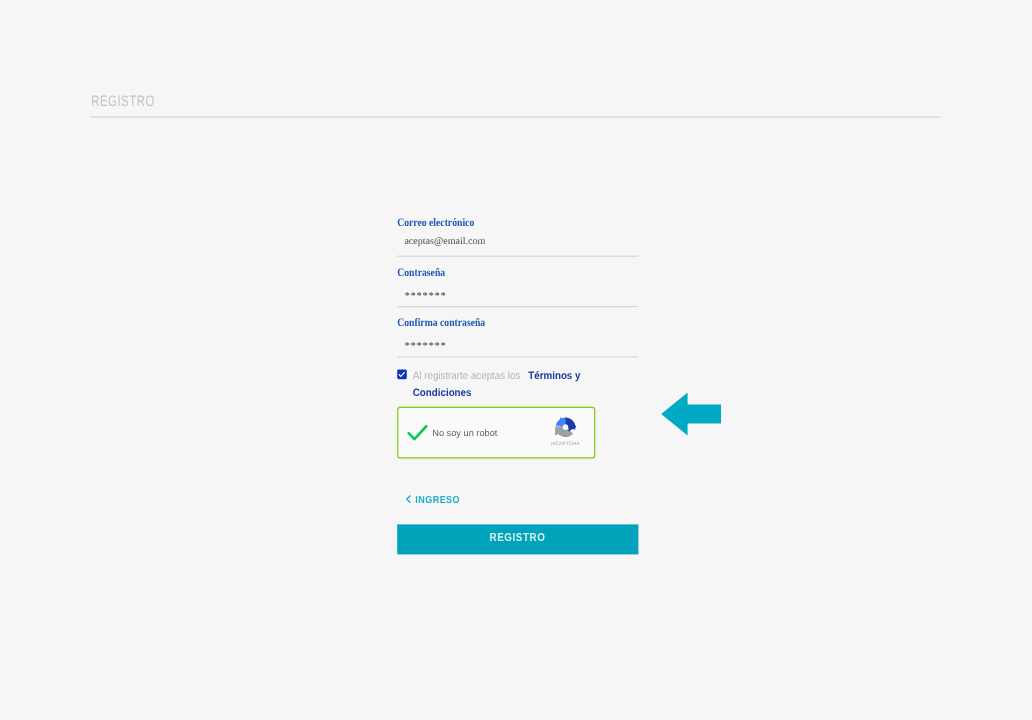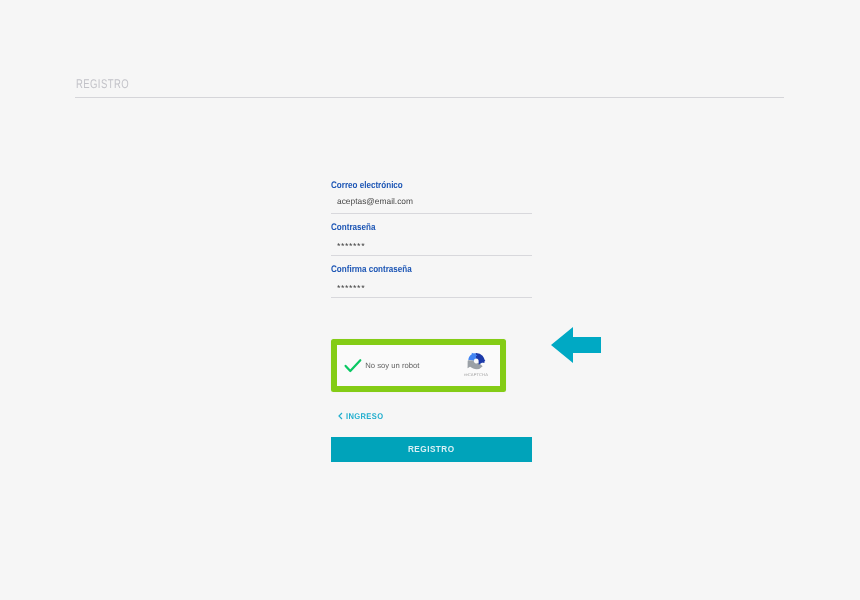--- a/index.html
+++ b/index.html
@@ -11,42 +11,42 @@
 
   
   .page-title{position:absolute;left:76px;top:77px;font-size:12.6px;
     letter-spacing:.55px;color:#c2c2c8;font-weight:400;line-height:14px;
     transform:scaleX(.755);transform-origin:0 0;}
   .title-rule{position:absolute;left:75px;top:97px;width:709px;height:1px;
     background:#d5d5d9;}
 
   
   .form{position:absolute;left:331px;top:180px;width:200px;}
-  .field{position:relative;width:200px;height:42px;}
+  .field{position:relative;width:200px;height:42px;font-family:Liberation Serif, serif;}
   .field-label{position:absolute;left:0;top:1px;font-size:9.5px;font-weight:bold;
     color:#1d56b5;letter-spacing:0px;line-height:10px;white-space:nowrap;
     transform:scaleX(.85);transform-origin:0 0;}
   .field-value{position:absolute;left:6px;top:16px;font-size:8.4px;color:#4a4a4a;
     line-height:10px;white-space:nowrap;}
   .field-value.masked{letter-spacing:.6px;font-size:8.8px;top:19.0px;color:#3a3a3a;}
   .field-underline{position:absolute;left:0;top:33px;width:200.6px;height:1px;
     background:#d8d8dc;}
 
   
   .terms{position:absolute;left:331px;top:307px;width:155px;}
   .cb{position:absolute;left:0;top:1.3px;width:7.6px;height:8.1px;border-radius:1.2px;
     background:#1034b4;}
   .cb svg{position:absolute;left:0;top:0;}
   .terms-text{margin-left:12.6px;font-size:9px;line-height:13.5px;color:#b2b2b8;
     transform:scaleX(.905);transform-origin:0 0;width:180px;}
   .terms-link{color:#16379f;font-weight:bold;margin-left:4.8px;}
 
   
   .recaptcha{position:absolute;left:331px;top:339px;width:163px;height:41px;
-    background:#fafafa;border:6px solid #84cc16;border-radius:2.5px;
+    background:#fafafa;border:1px solid #84cc16;border-radius:2.5px;
     box-shadow:0 0 2px rgba(0,0,0,.05);}
   .rc-check{position:absolute;left:7.4px;top:12.5px;}
   .rc-label{position:absolute;left:28.2px;top:15.5px;font-size:7.7px;color:#5f5f5f;
     line-height:10px;white-space:nowrap;}
   .rc-logo{position:absolute;left:130.2px;top:6.5px;width:18px;text-align:center;}
   .rc-brand{font-size:4.1px;color:#9e9e9e;letter-spacing:.08px;margin-top:-3.4px;
     margin-left:-3.2px;width:24px;line-height:5px;}
 
   
   .back-link{position:absolute;left:337.5px;top:412px;display:flex;align-items:flex-start;
@@ -87,20 +87,31 @@
       <div class="field-underline"></div>
     </div>
 
     <div class="field">
       <div class="field-label">Confirma contraseña</div>
       <div class="field-value masked">*******</div>
       <div class="field-underline"></div>
     </div>
   </div>
 
+  <div class="terms">
+    <span class="cb">
+      <svg width="7.6" height="8.1" viewBox="0 0 8 8">
+        <path d="M1.75 4.2 L3.15 5.7 L6.2 2.4" stroke="#ffffff" stroke-width="0.95" fill="none" stroke-linecap="square"></path>
+      </svg>
+    </span>
+    <div class="terms-text">
+      <span>Al registrarte aceptas los </span>
+      <span class="terms-link">Términos y Condiciones</span>
+    </div>
+  </div>
 
   <div class="recaptcha">
     <span class="rc-check">
       <svg width="18" height="15" viewBox="0 0 18 15">
         <path d="M1.6 7.9 L6.3 13.0 L16.3 2.2" stroke="#09c863" stroke-width="2.2" fill="none" stroke-linecap="round" stroke-linejoin="round"></path>
       </svg>
     </span>
     <div class="rc-label">No soy un robot</div>
     <div class="rc-logo">
       <svg width="18.5" height="18.5" viewBox="0 0 32 32">

